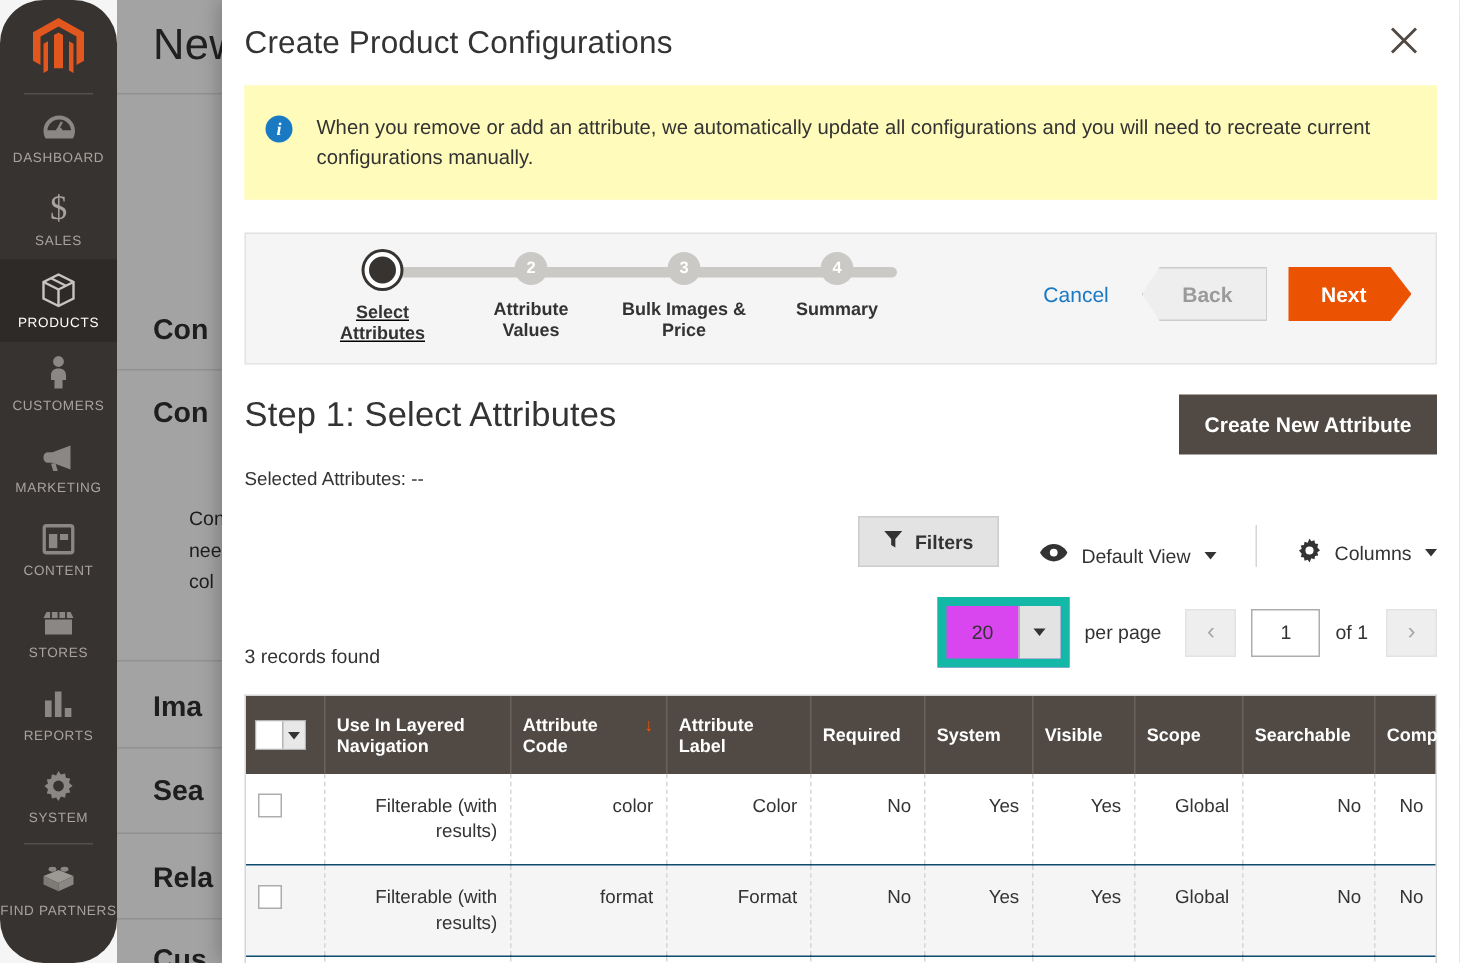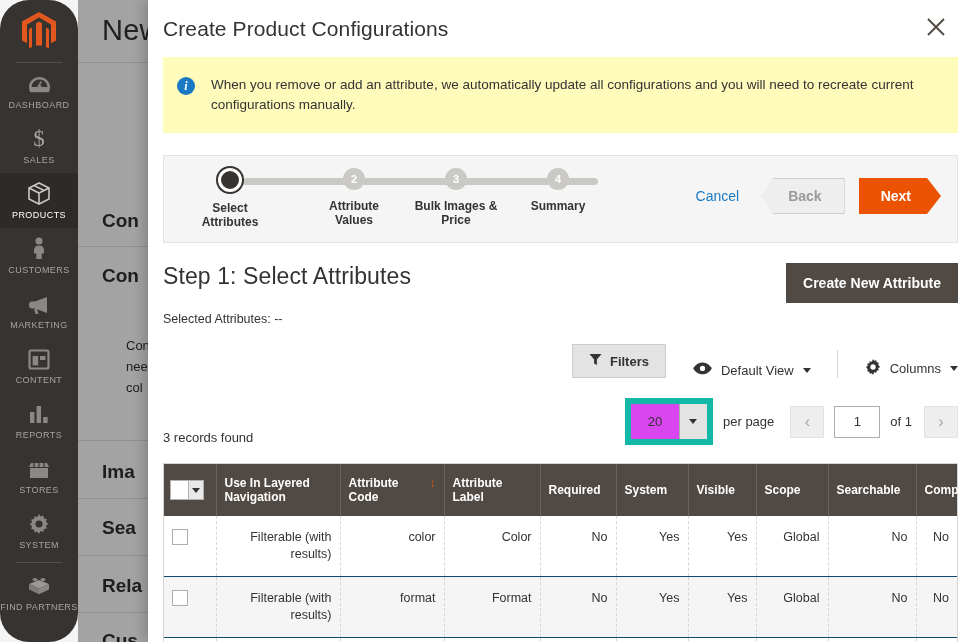--- a/index.html
+++ b/index.html
@@ -343,38 +343,38 @@
             <rect x="1.5" y="1.5" width="19" height="18" rx="1.5" fill="none" stroke="#8a8784" stroke-width="2.2"></rect>
             <rect x="4.6" y="7" width="5.6" height="9.4" fill="#8a8784"></rect>
             <rect x="12" y="7" width="5.4" height="4" fill="#8a8784"></rect>
           </svg>
       </span>
       <span class="nav-lbl">CONTENT</span>
     </div>
 
     <div class="nav-item">
       <span class="nav-ico">
+        <svg width="24" height="19" viewBox="0 0 24 19">
+            <path d="M2 6h20l-2-4H4L2 6z" fill="#8a8784"></path>
+            <rect x="3" y="7" width="18" height="10" fill="#8a8784"></rect>
+            <path d="M7 2v4M12 2v4M17 2v4" stroke="#373330" stroke-width="1.2"></path>
+          </svg>
+      </span>
+      <span class="nav-lbl">STORES</span>
+    </div>
+
+    <div class="nav-item">
+      <span class="nav-ico">
         <svg width="22" height="21" viewBox="0 0 22 21">
             <rect x="2" y="8" width="4.4" height="11" fill="#8a8784"></rect>
             <rect x="8.6" y="2" width="4.4" height="17" fill="#8a8784"></rect>
             <rect x="15.2" y="13" width="4.4" height="6" fill="#8a8784"></rect>
           </svg>
       </span>
       <span class="nav-lbl">REPORTS</span>
-    </div>
-
-    <div class="nav-item">
-      <span class="nav-ico">
-        <svg width="24" height="19" viewBox="0 0 24 19">
-            <path d="M2 6h20l-2-4H4L2 6z" fill="#8a8784"></path>
-            <rect x="3" y="7" width="18" height="10" fill="#8a8784"></rect>
-            <path d="M7 2v4M12 2v4M17 2v4" stroke="#373330" stroke-width="1.2"></path>
-          </svg>
-      </span>
-      <span class="nav-lbl">STORES</span>
     </div>
 
     <div class="nav-item">
       <span class="nav-ico">
         <svg width="22" height="22" viewBox="0 0 22 22">
             <path d="M11 1l1.6 2.4 2.8-.8.5 2.9 2.9.5-.8 2.8L20.4 11l-2.4 1.6.8 2.8-2.9.5-.5 2.9-2.8-.8L11 21l-1.6-2.4-2.8.8-.5-2.9-2.9-.5.8-2.8L1.6 11l2.4-1.6-.8-2.8 2.9-.5.5-2.9 2.8.8L11 1z" fill="#8a8784"></path>
             <circle cx="11" cy="11" r="3.6" fill="#373330"></circle>
           </svg>
       </span>
       <span class="nav-lbl">SYSTEM</span>
@@ -410,21 +410,21 @@
     <div class="notice">
       <div class="notice-ico">i</div>
       <div class="notice-txt">When you remove or add an attribute, we automatically update all configurations and you will need to recreate current configurations manually.</div>
     </div>
 
     <div class="steps-wrap">
       <div class="steps-inner">
         <div class="step-nav">
           <div class="step-line"></div>
 
-          <div class="step current" style="left:10px;">
+          <div class="step current" style="left:35px;text-decoration:underline;">
             <div class="step-circ">
                 <span class="dot"></span>
               </div>
             <div class="step-lbl">Select
 Attributes</div>
           </div>
 
           <div class="step" style="left:134px;">
             <div class="step-circ">2</div>
             <div class="step-lbl">Attribute

